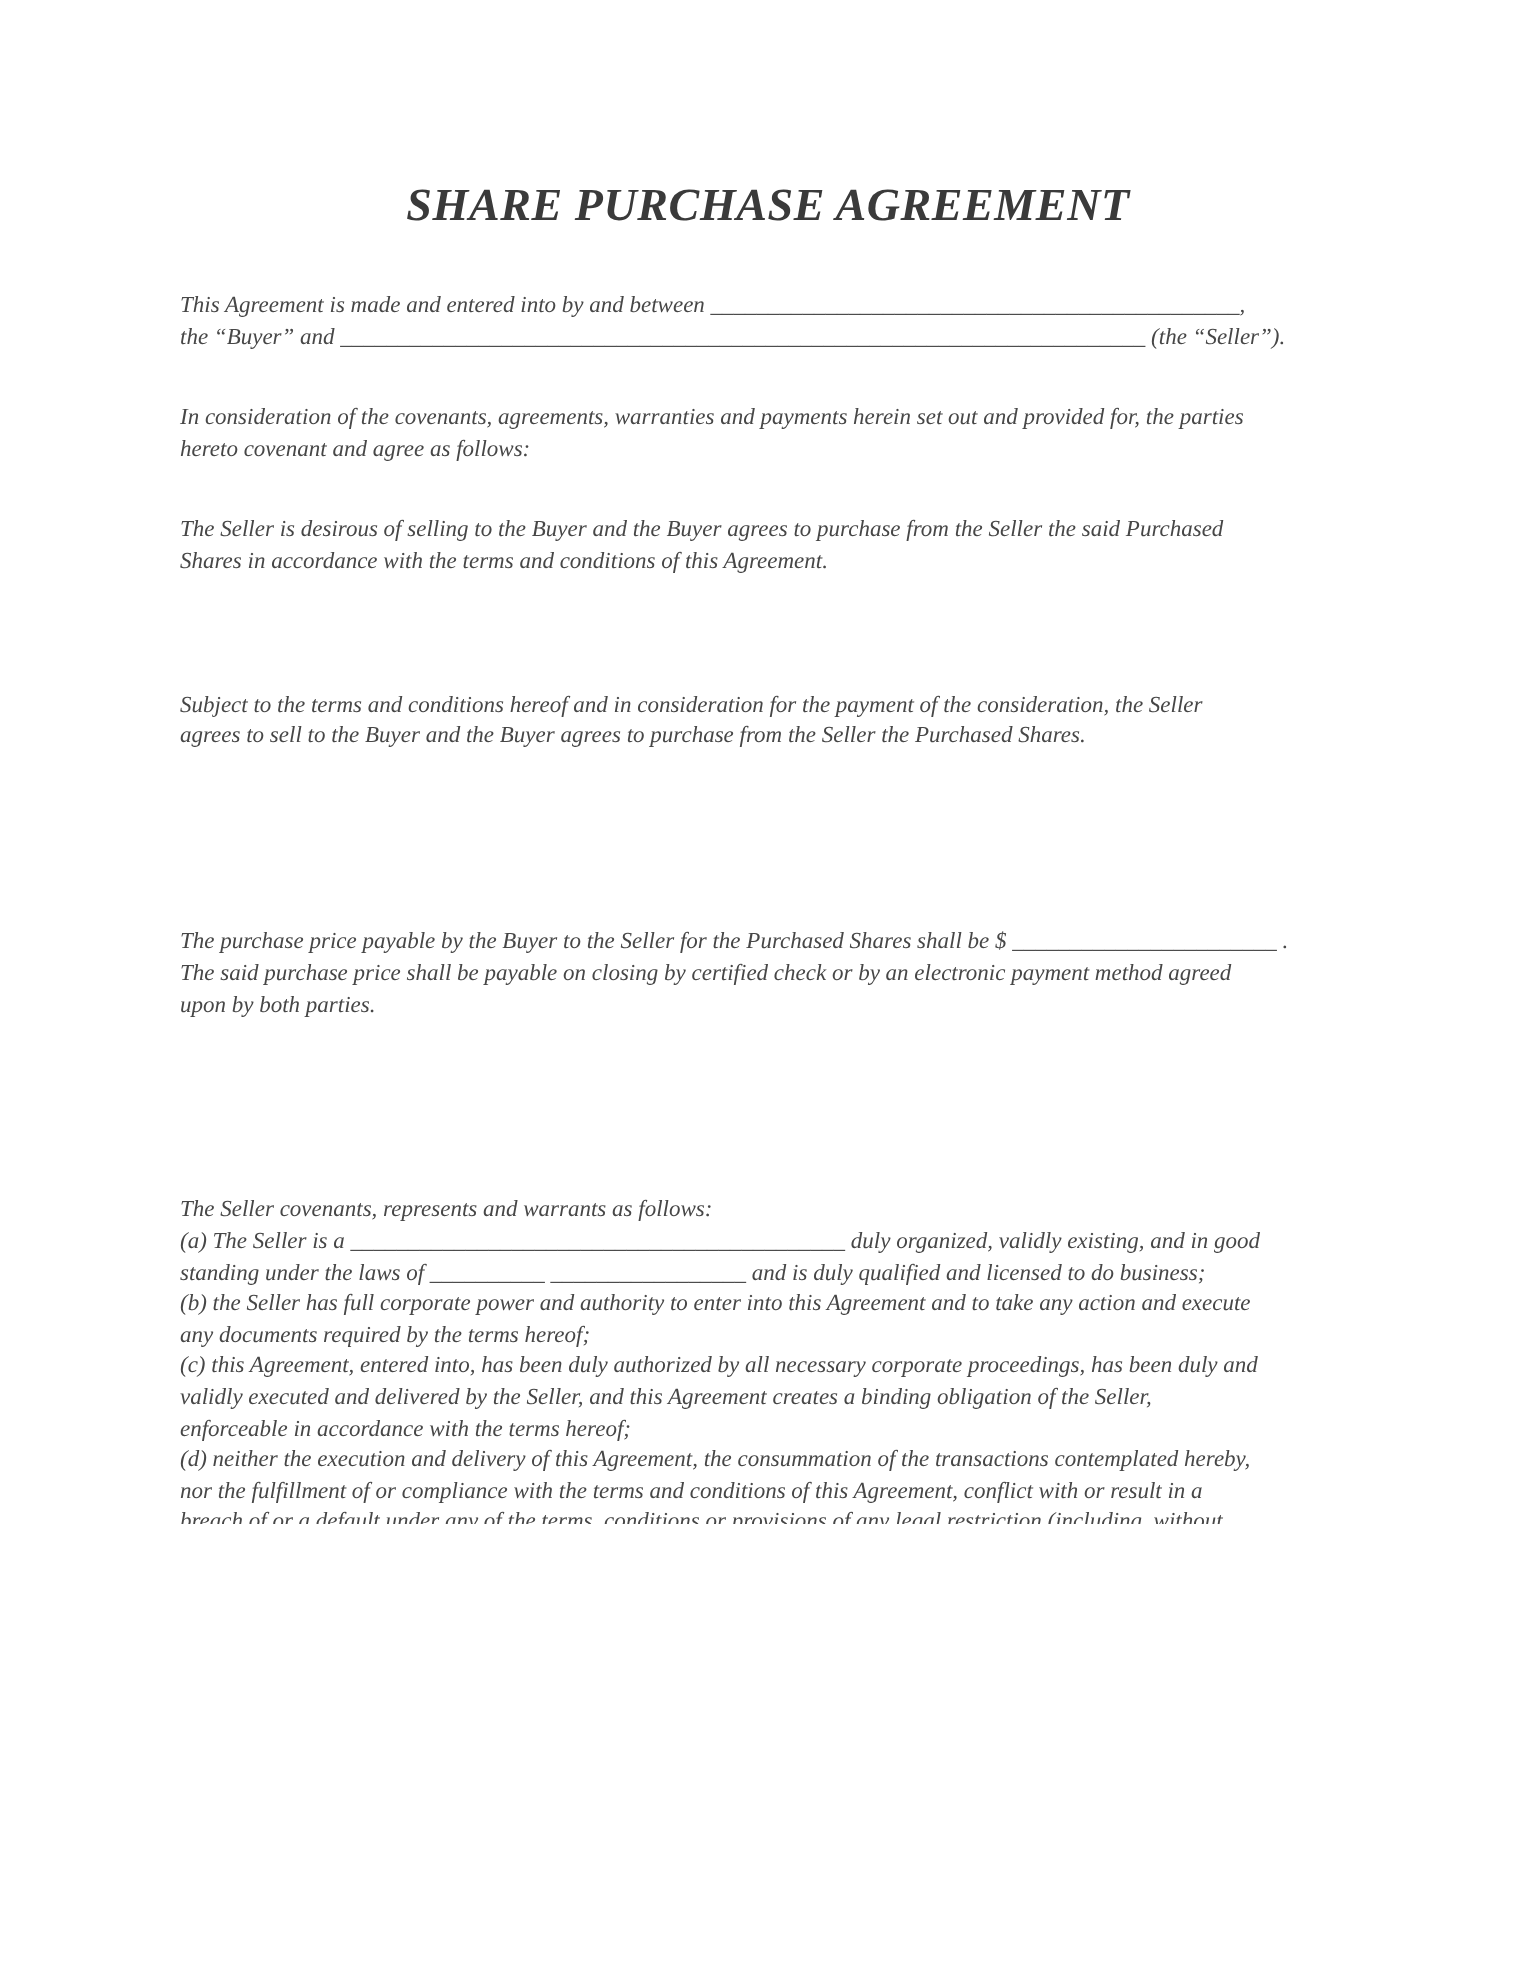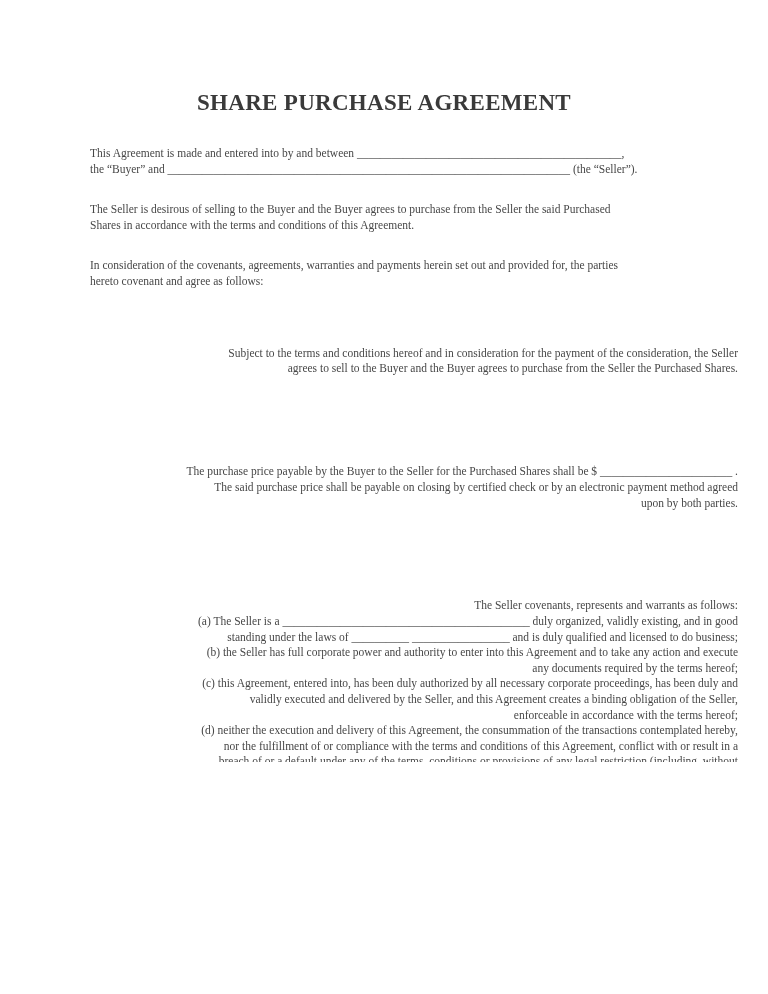--- a/index.html
+++ b/index.html
@@ -8,20 +8,21 @@
     --page-bg:#ffffff;
   }
   *{box-sizing:border-box;}
   html,body{margin:0;padding:0;background:var(--page-bg);}
   .page{
     width:768px;
     height:762px;
     background:var(--page-bg);
     position:relative;
     overflow:hidden;
+    font-style:italic;
   }
   .doc{
     padding:90px 30px 0 90px;
     font-family:"Liberation Serif","DejaVu Serif",serif;
     font-size:11.5px;
     line-height:15.6px;
     color:var(--body-color);
   }
   .title{
     font-family:"Liberation Serif","DejaVu Serif",serif;
@@ -38,40 +39,39 @@
     margin:0 0 25px 0;
     white-space:pre;
   }
   .section-heading{
     font-weight:bold;
     color:var(--heading-color);
     white-space:pre;
   }
   .section-body{
     white-space:pre;
-    text-align:right;
   }
 </style>
 </head>
 <body>
 
 <div class="page">
   <div class="doc">
 
     <h1 class="title">SHARE PURCHASE AGREEMENT</h1>
 
     <div class="block">This Agreement is made and entered into by and between ______________________________________________,
 the “Buyer” and ______________________________________________________________________ (the “Seller”).</div>
 
 
+    <div class="block">In consideration of the covenants, agreements, warranties and payments herein set out and provided for, the parties
+hereto covenant and agree as follows:</div>
+
     <div class="block">The Seller is desirous of selling to the Buyer and the Buyer agrees to purchase from the Seller the said Purchased
 Shares in accordance with the terms and conditions of this Agreement.</div>
-
-    <div class="block">In consideration of the covenants, agreements, warranties and payments herein set out and provided for, the parties
-hereto covenant and agree as follows:</div>
 
     <div class="block">
       <div class="section-body">Subject to the terms and conditions hereof and in consideration for the payment of the consideration, the Seller
 agrees to sell to the Buyer and the Buyer agrees to purchase from the Seller the Purchased Shares.</div>
     </div>
 
     <div class="block">
       <div class="section-body">The purchase price payable by the Buyer to the Seller for the Purchased Shares shall be $ _______________________ .
 The said purchase price shall be payable on closing by certified check or by an electronic payment method agreed
 upon by both parties.</div>

